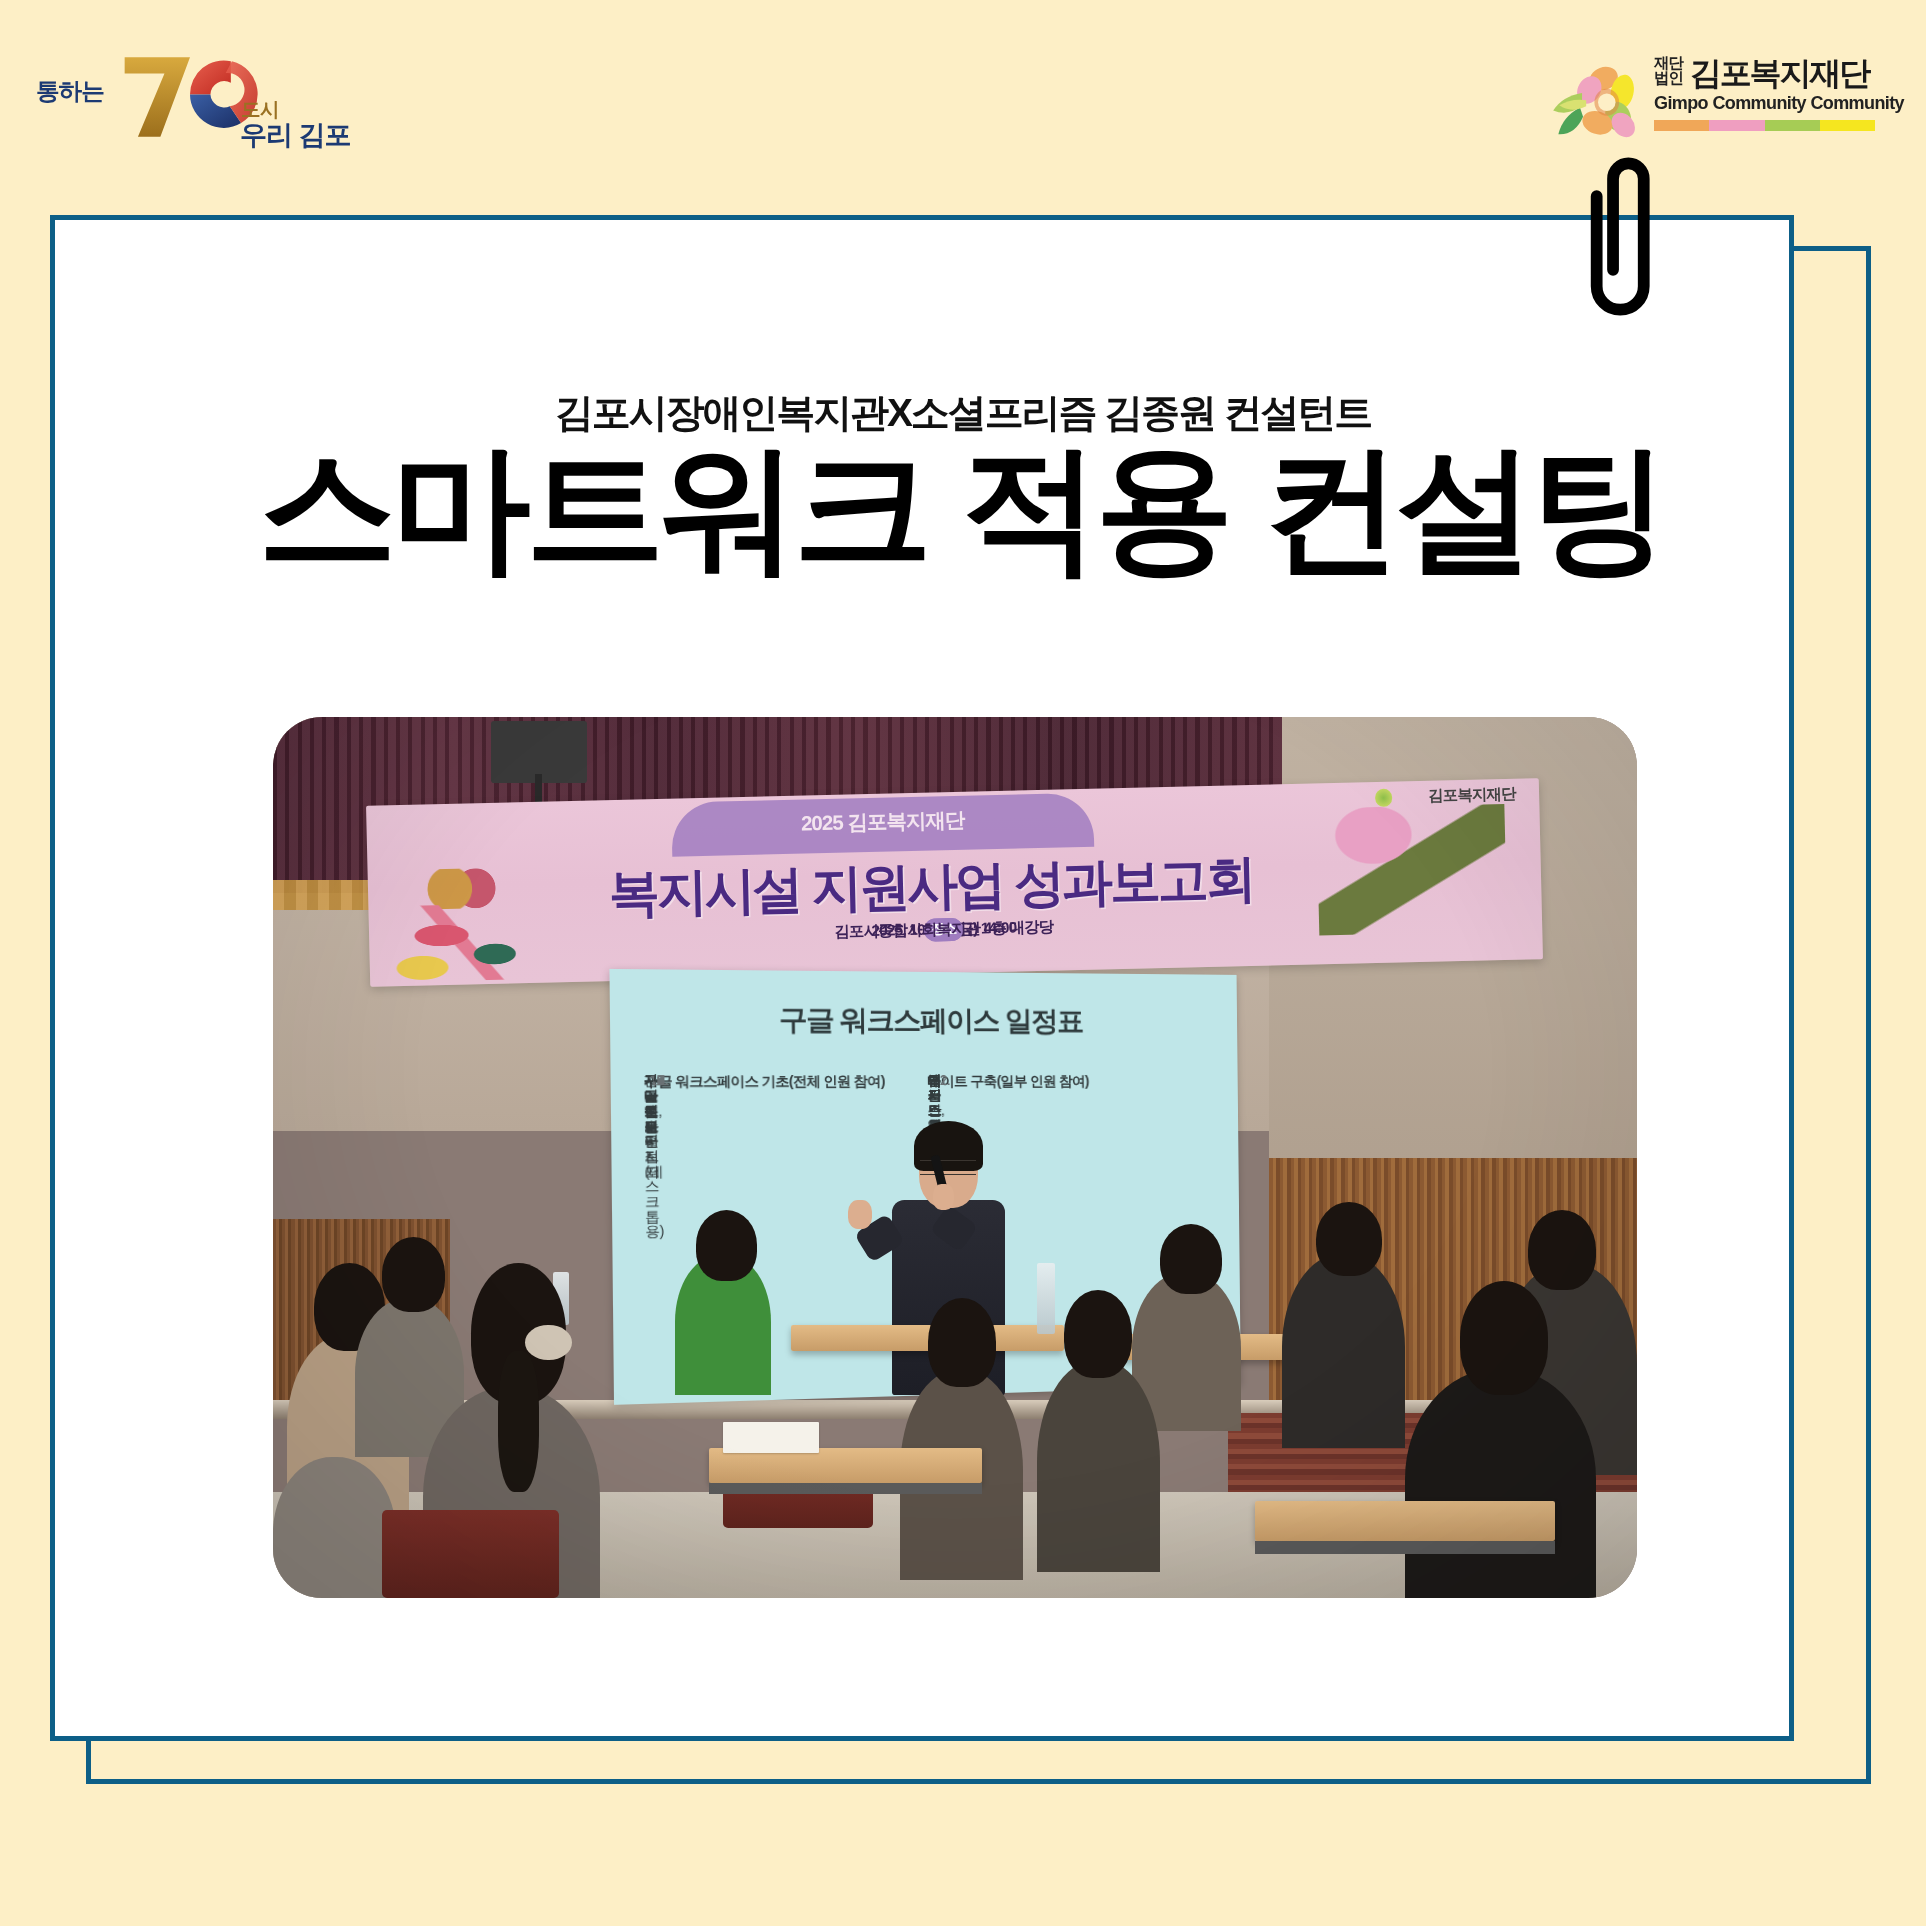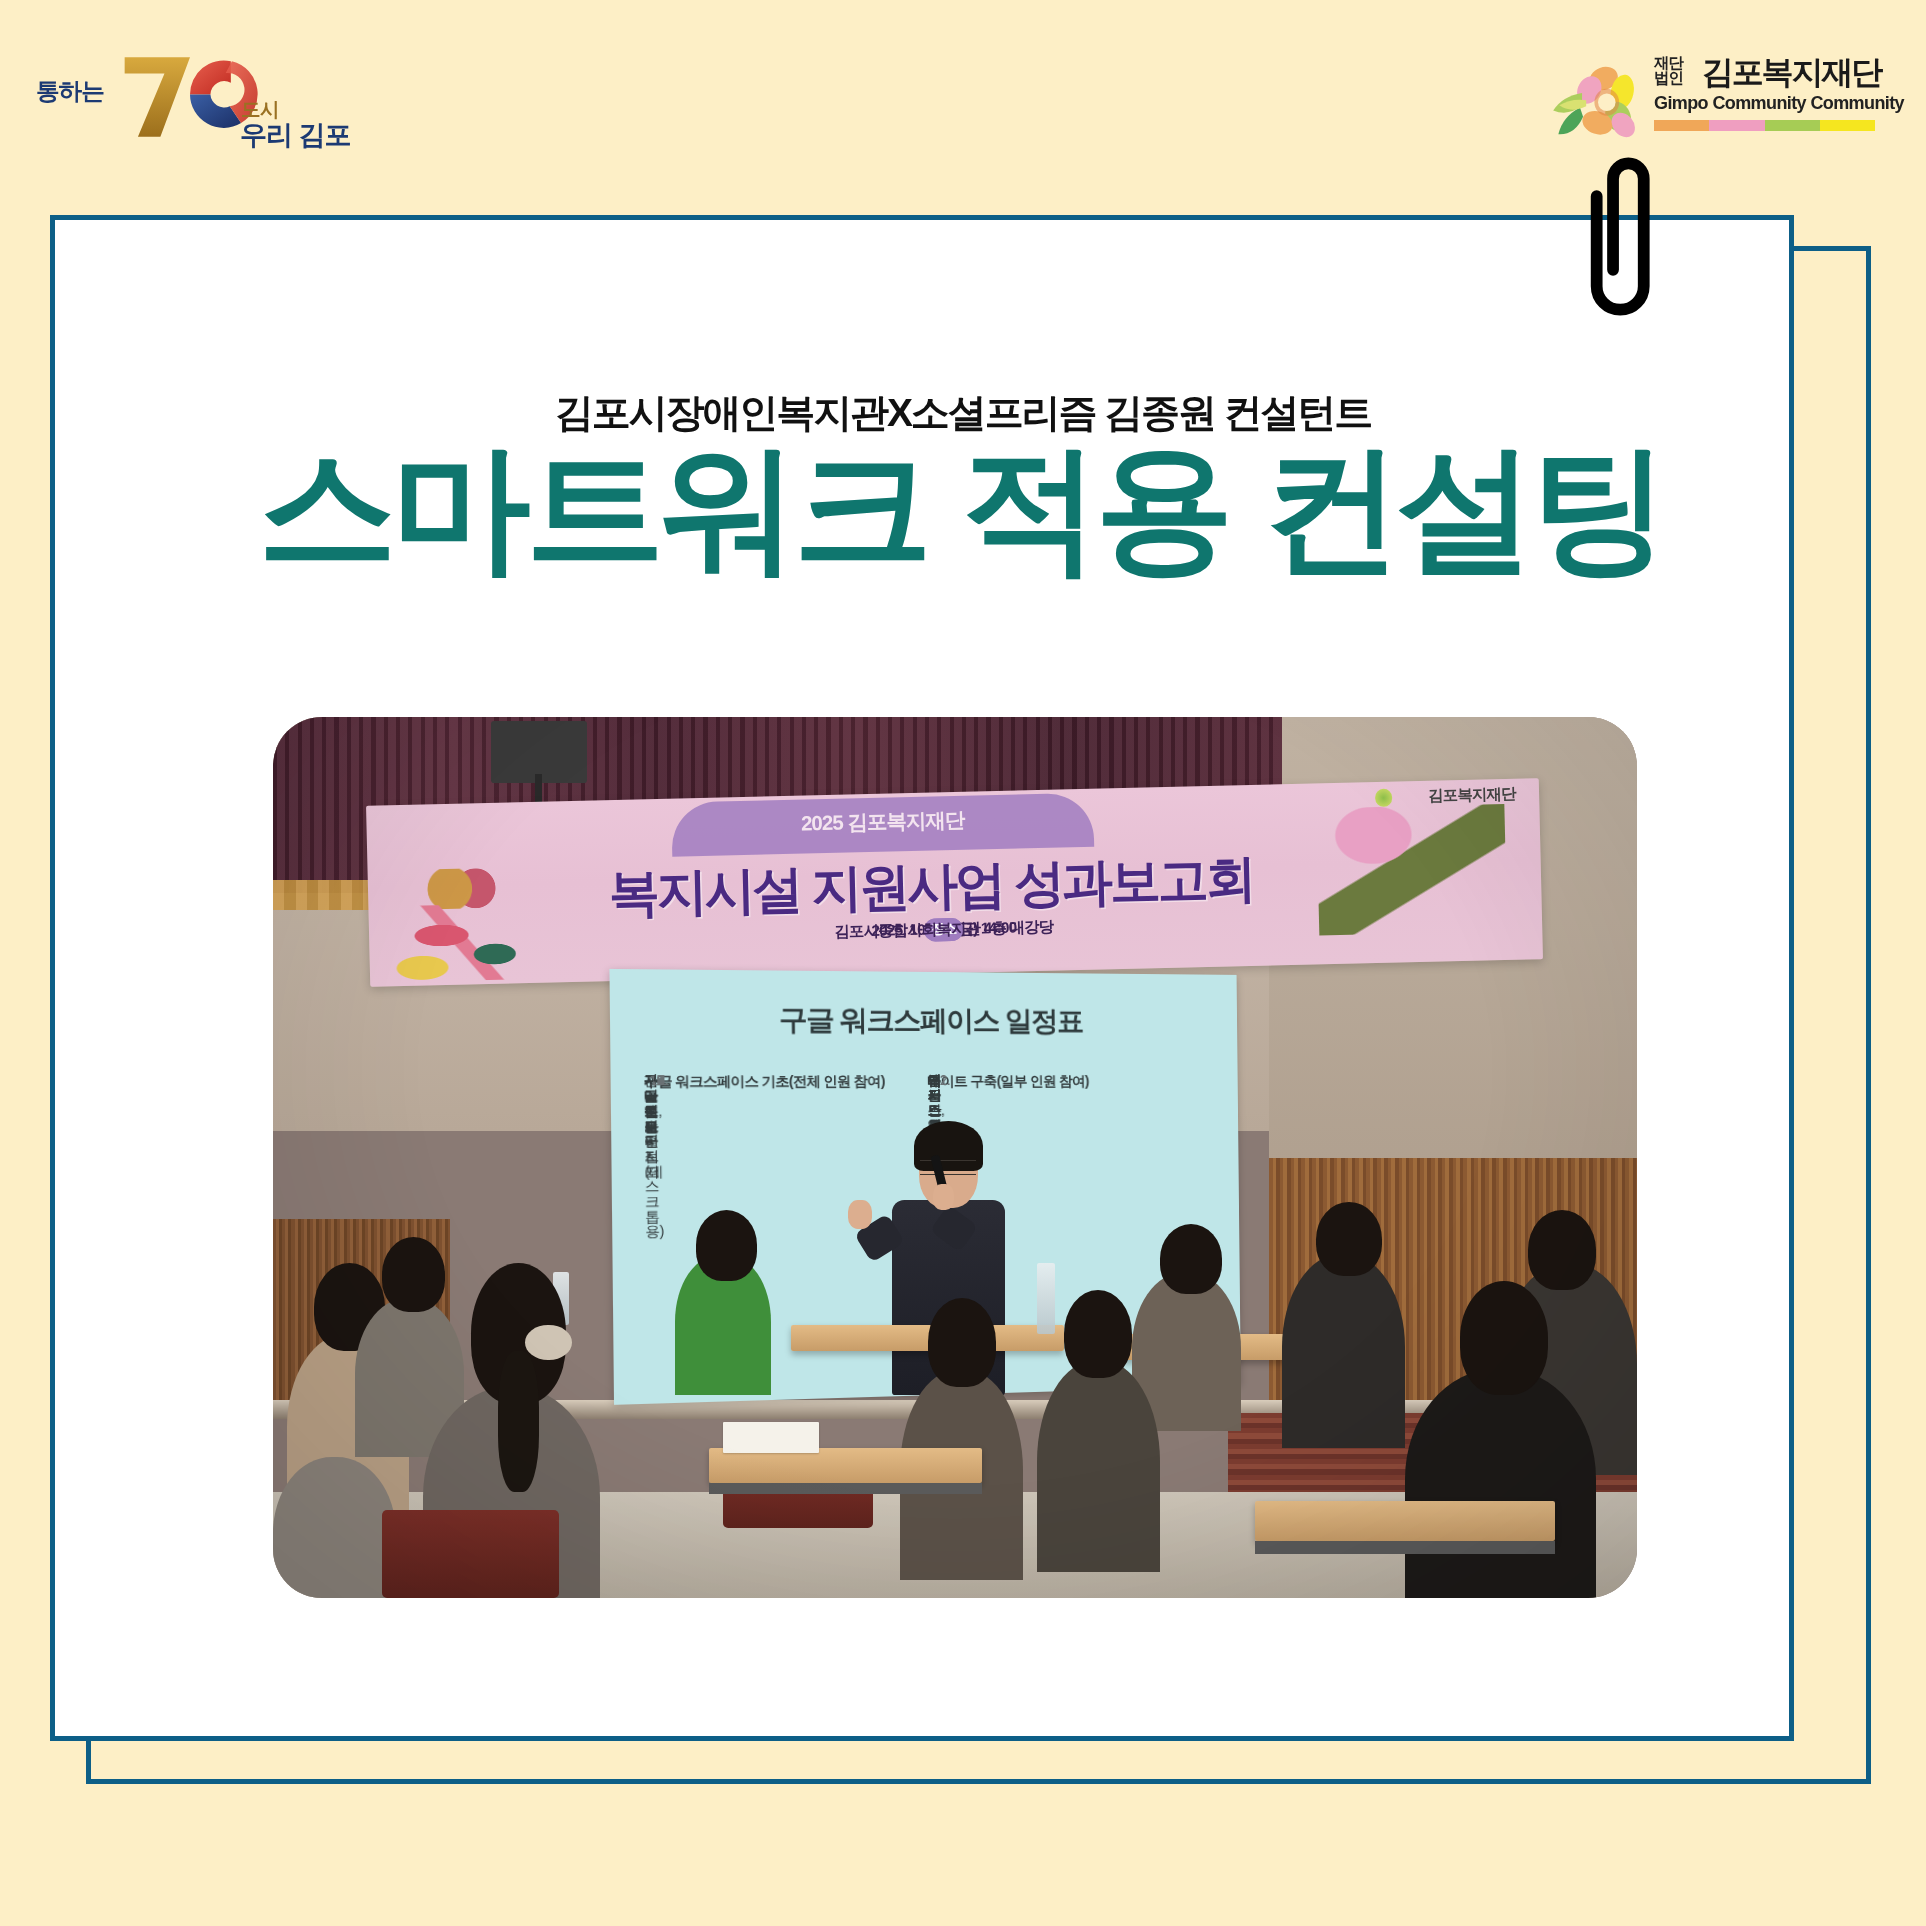--- a/index.html
+++ b/index.html
@@ -24,21 +24,21 @@
     color:#9a7122;letter-spacing:-0.5px;
   }
   .gc-woori{
     position:absolute;left:204px;top:72px;font-size:27px;font-weight:bold;
     color:#1c3a73;letter-spacing:-1px;white-space:nowrap;
   }
 
   #gcf-logo{position:absolute;right:31px;top:56px;width:349px;height:97px;}
   .gcf-flower{position:absolute;left:0;top:4.1px;width:103px;height:85px;}
   .gcf-text{position:absolute;left:108px;top:0;width:241px;}
-  .gcf-line1{display:flex;align-items:flex-start;gap:19px;}
+  .gcf-line1{display:flex;align-items:flex-end;gap:7px;}
   .gcf-jaedan{
     font-size:15.4px;line-height:0.96;font-weight:bold;color:#222;
     letter-spacing:-1px;padding-bottom:3.1px;
   }
   .gcf-name{
     font-size:32px;font-weight:bold;color:#1a1a1a;letter-spacing:-2.1px;
     line-height:1;white-space:nowrap;
   }
   .gcf-eng{
     font-size:18px;font-weight:bold;color:#222;letter-spacing:-0.6px;
@@ -62,21 +62,21 @@
 
   
   #subtitle{
     position:absolute;left:0;top:354px;width:1926px;text-align:center;
     font-size:39px;font-weight:bold;color:#111;letter-spacing:-2.1px;
     white-space:nowrap;
     margin-top:32px;
   }
   #main-title{
     position:absolute;left:0;top:433px;width:1922px;text-align:center;
-    font-size:139px;font-weight:bold;color:#0f766e;letter-spacing:-5.1px;
+    font-size:139px;font-weight:bold;color:#000000;letter-spacing:-5.1px;
     white-space:nowrap;line-height:1.08;
   }
 
   
   #photo{
     position:absolute;left:273px;top:717px;width:1364px;height:881px;
     border-radius:49px;overflow:hidden;background:#8a7a74;
   }
   #photo *{position:absolute;}
 

